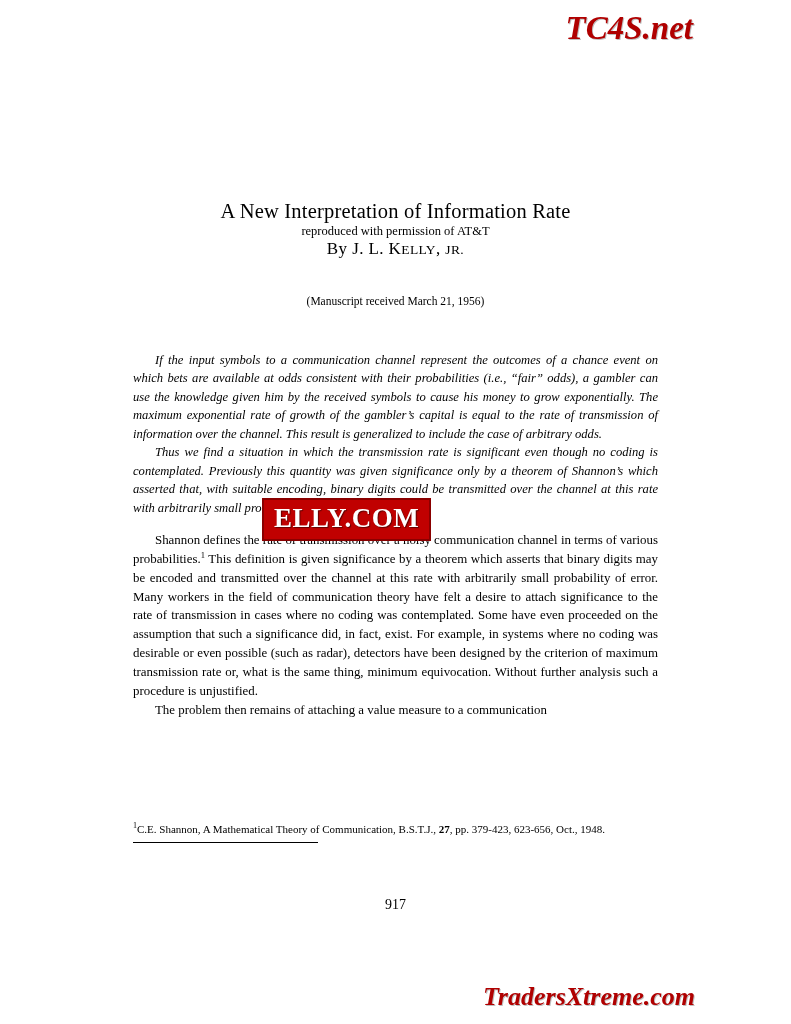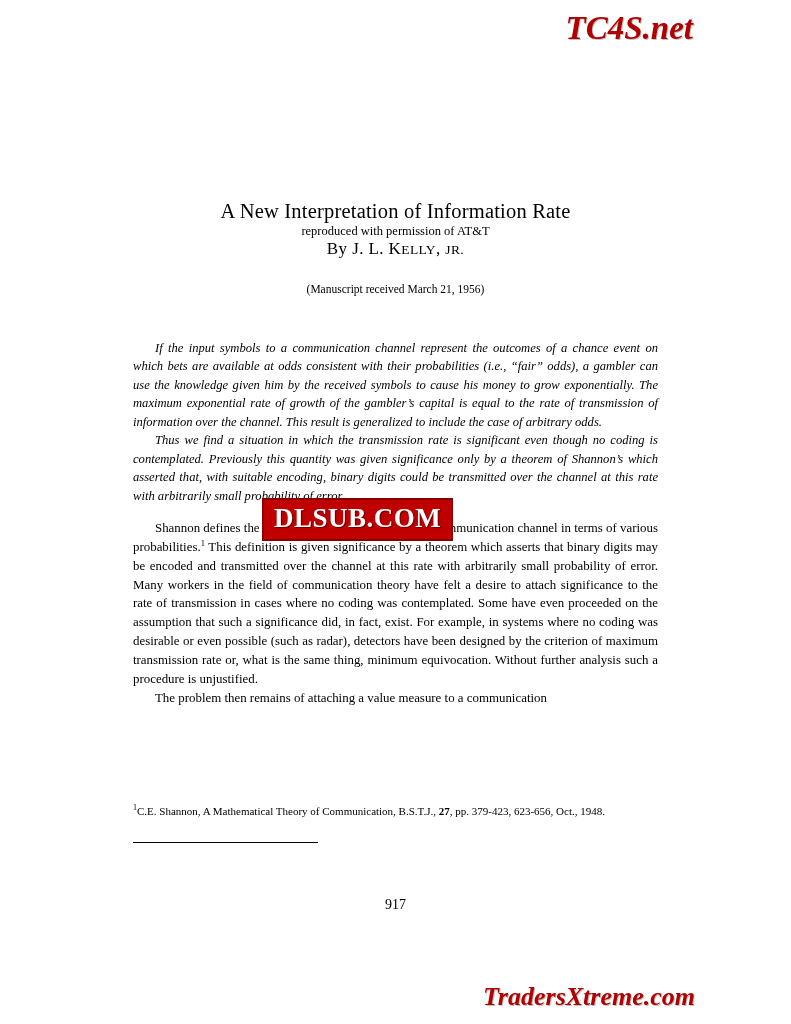--- a/index.html
+++ b/index.html
@@ -86,21 +86,21 @@
     text-align: center;
     font-size: 17px;
     letter-spacing: 0.4px;
   }
   .byline .sc {
     font-size: 13.5px;
   }
   .received {
     text-align: center;
     font-size: 11.5px;
-    margin-top: 24px;
+    margin-top: 36px;
   }
 
   .abstract {
     margin-top: 44px;
     font-style: italic;
     font-size: 12.6px;
     line-height: 1.47;
     text-align: justify;
   }
   .abstract p {
@@ -134,21 +134,21 @@
     position: absolute;
     left: 133px;
     top: 842px;
     width: 185px;
     border-top: 1px solid #000;
     height: 0;
   }
   .footnote {
     position: absolute;
     left: 133px;
-    top: 804px;
+    top: 822px;
     width: 525px;
     font-size: 11px;
     line-height: 1.35;
     text-align: justify;
   }
   .footnote sup {
     font-size: 8px;
     vertical-align: super;
     line-height: 0;
   }
@@ -197,16 +197,16 @@
   </div>
 
   <div class="footnote-rule"></div>
 
   <div class="footnote">
     <sup>1</sup><span>C.E. Shannon, A Mathematical Theory of Communication, B.S.T.J., </span><b>27</b><span>, pp.  379-423, 623-656, Oct., 1948.</span>
   </div>
 
   <div class="folio">917</div>
 
-  <div class="wm-center">DLSUB.COM</div>
+  <div class="wm-center">ELLY.COM</div>
   <div class="wm-bottom-right">TradersXtreme.com</div>
 
 </div>
 
 </body></html>

